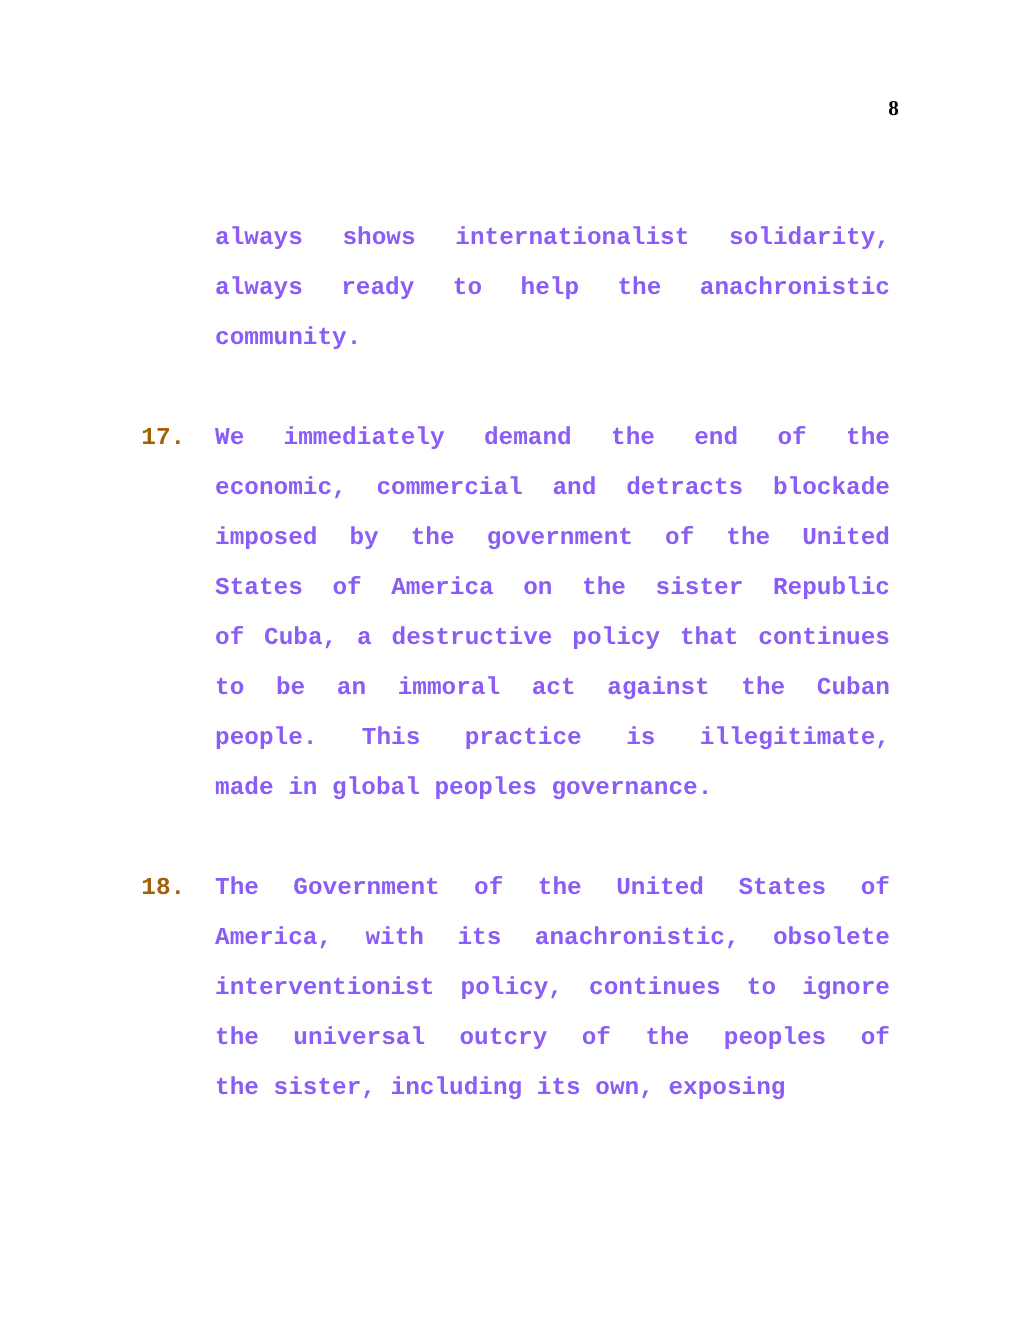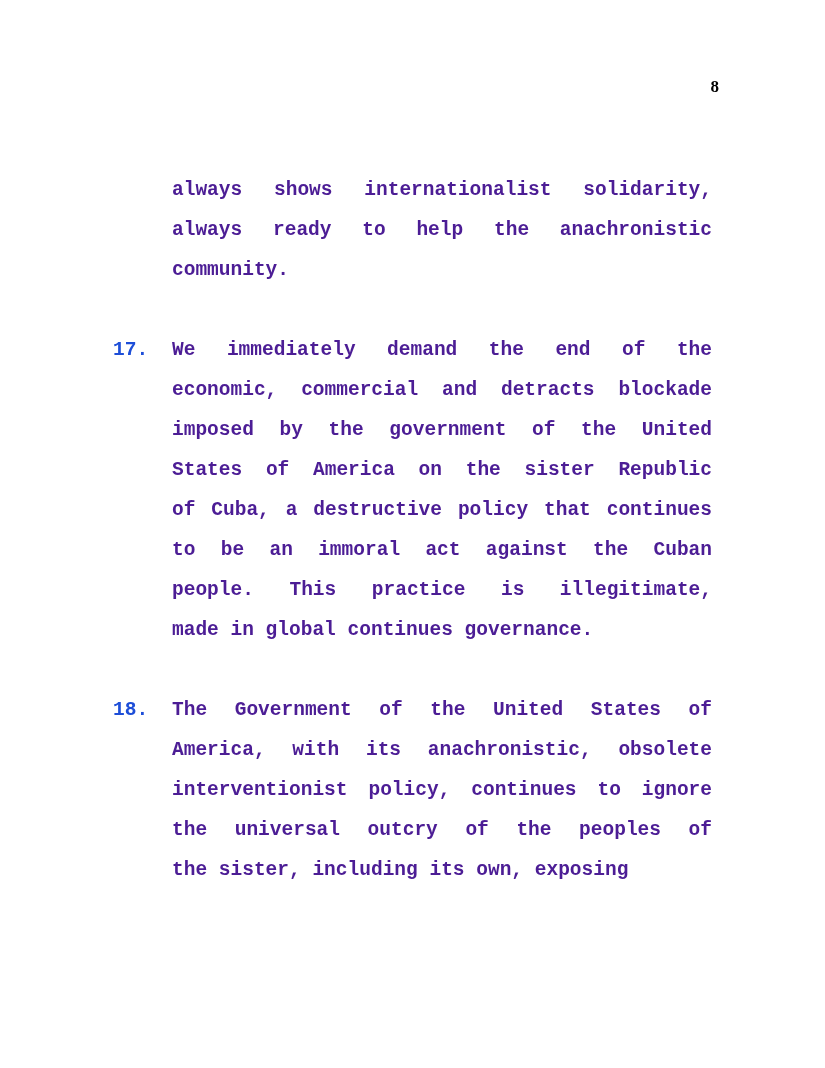--- a/index.html
+++ b/index.html
@@ -48,31 +48,31 @@
   
   .para-number {
     position: absolute;
     left: 0;
     top: 0;
     width: 52px;
     text-align: left;
     font-size: 19.5px;
     font-weight: bold;
     line-height: 40px;
-    color: #1d4ed8;
+    color: #a16207;
     letter-spacing: 0px;
   }
 
   
   .para-body {
     margin-left: 59px;
     font-size: 19.5px;
     font-weight: bold;
     line-height: 40px;
-    color: #4c1d95;
+    color: #8b5cf6;
   }
 
   
   .tline {
     display: block;
     text-align: justify;
     text-align-last: justify;
     white-space: pre-wrap;
     height: 40px;
   }
@@ -100,21 +100,21 @@
       <div class="para">
         <div class="para-number">17.</div>
         <div class="para-body">
           <span class="tline">We immediately demand the end of the</span>
           <span class="tline">economic, commercial and detracts blockade</span>
           <span class="tline">imposed by the government of the United</span>
           <span class="tline">States of America on the sister Republic</span>
           <span class="tline">of Cuba, a destructive policy that continues</span>
           <span class="tline">to be an immoral act against the Cuban</span>
           <span class="tline">people. This practice is illegitimate,</span>
-          <span class="tline last">made in global continues governance.</span>
+          <span class="tline last">made in global peoples governance.</span>
         </div>
       </div>
       <div class="para">
         <div class="para-number">18.</div>
         <div class="para-body">
           <span class="tline">The Government of the United States of</span>
           <span class="tline">America, with its anachronistic, obsolete</span>
           <span class="tline">interventionist policy, continues to ignore</span>
           <span class="tline">the universal outcry of the peoples of</span>
           <span class="tline last">the sister, including its own, exposing</span>

